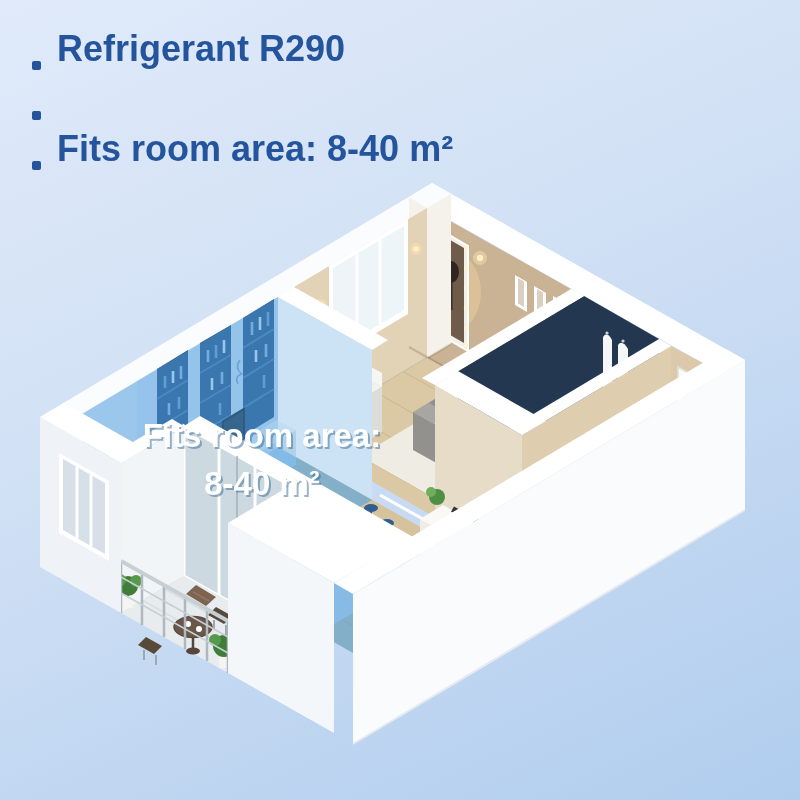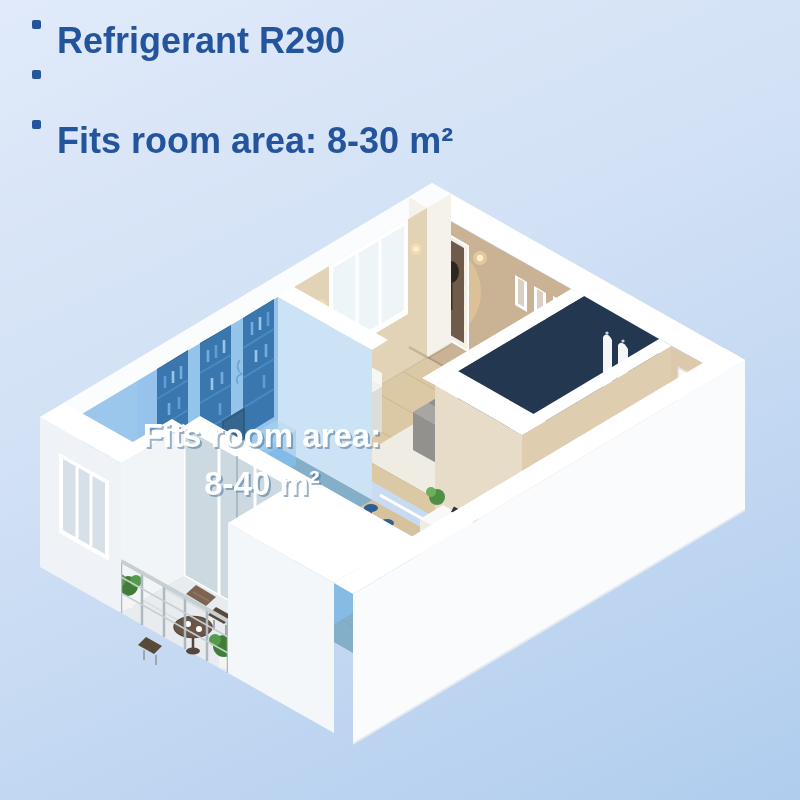--- a/index.html
+++ b/index.html
@@ -2,21 +2,21 @@
 <html><head>
 <meta charset="utf-8">
 <style>
   html,body{margin:0;padding:0;}
   #stage{
     position:relative;width:800px;height:800px;overflow:hidden;
     font-family:"Liberation Sans",sans-serif;
     background:linear-gradient(155deg,#e0eafa 0%,#d2e1f5 40%,#b0cdee 100%);
   }
   .features{position:absolute;top:20px;left:32px;z-index:5;}
-  .feature-item{display:flex;align-items:flex-start;gap:16px;height:50px;}
+  .feature-item{display:flex;align-items:flex-end;gap:16px;height:50px;}
   .feature-text{
     font-size:36px;font-weight:bold;color:#24549c;letter-spacing:0px;
     font-family:"Liberation Sans",sans-serif;
   }
   .bullet{width:9px;height:9px;background:#24549c;border-radius:2px;flex:0 0 auto;}
   svg{position:absolute;left:0;top:0;}
   .overlay-line{
     font-family:"Liberation Sans",sans-serif;font-weight:bold;
   }
 </style>
@@ -28,21 +28,21 @@
   <div class="features">
     <div class="feature-item">
       <span class="bullet"></span>
       <span class="feature-text">Refrigerant R290</span>
     </div>
     <div class="feature-item">
       <span class="bullet"></span>
     </div>
     <div class="feature-item">
       <span class="bullet"></span>
-      <span class="feature-text">Fits room area: 8-30 m²</span>
+      <span class="feature-text">Fits room area: 8-40 m²</span>
     </div>
   </div>
 
   <svg width="800" height="800" viewBox="0 0 800 800">
 
     <g>
       <polygon points="432,183 745,360 722,374 409,197" fill="#ffffff"></polygon>
       <polygon points="432,183 40,417 59,428 451,194" fill="#fbfcfe"></polygon>
     </g>
 

